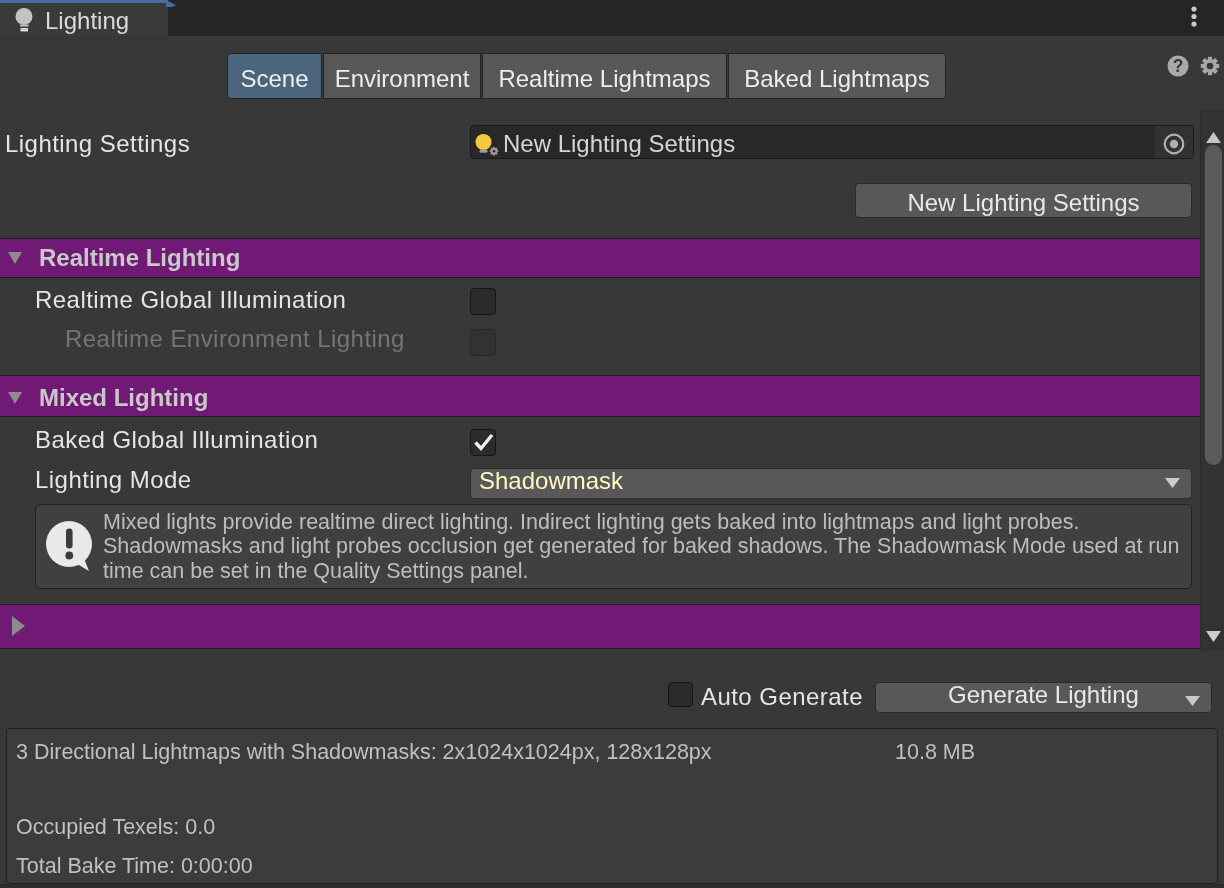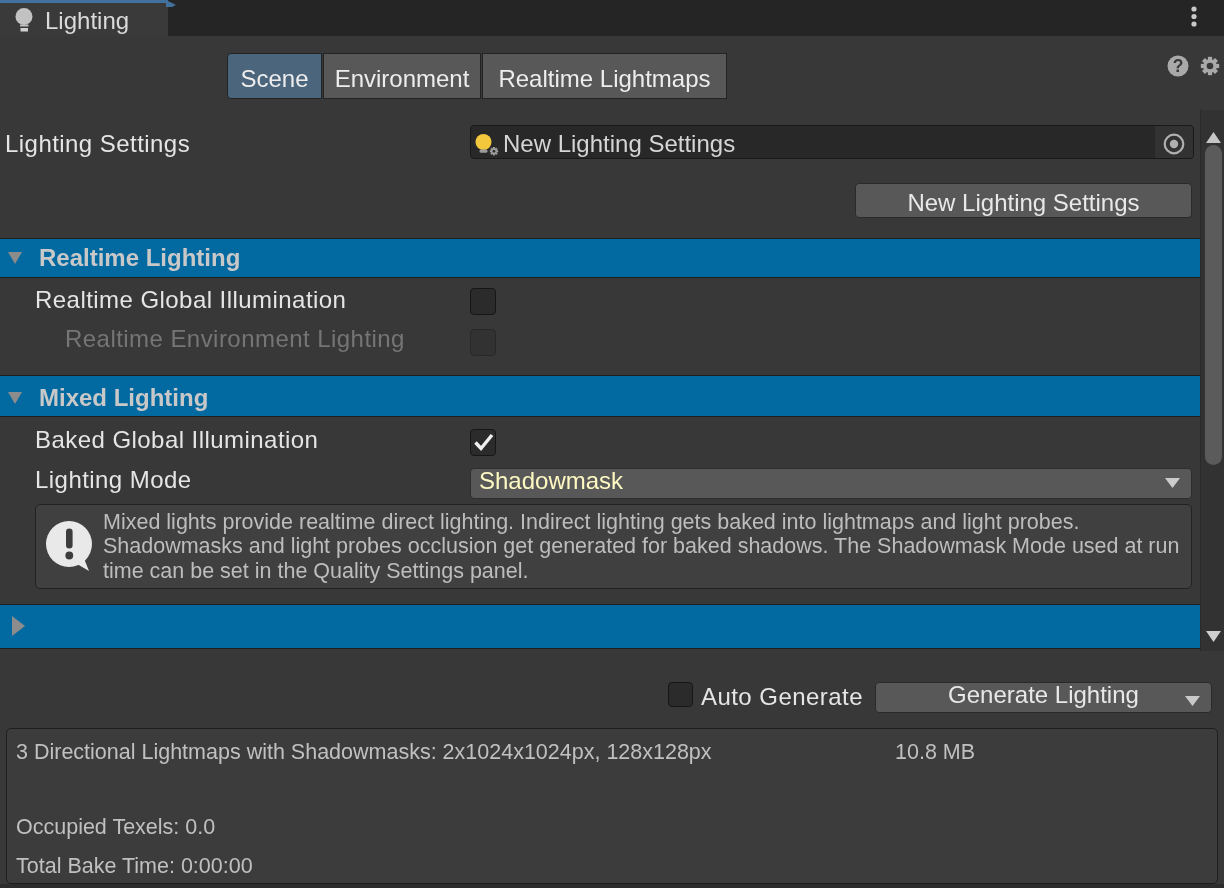--- a/index.html
+++ b/index.html
@@ -28,21 +28,21 @@
   #objfield { left:470px; top:125px; width:724px; height:34px; background:#282828;
               border:1px solid #191919; border-radius:4px; }
   #objfield .picker { position:absolute; right:0; top:0; width:38px; height:32px;
               background:#323232; border-radius:0 3px 3px 0; }
   #objtext { left:503px; top:130px; font-size:24px; line-height:27px; color:#d5d5d5; }
 
   .btn { background:#585858; border:1px solid #2a2a2a; border-radius:4px; color:#e8e8e8;
          font-size:24px; }
   #newlsbtn { left:855px; top:183px; width:337px; height:35px; line-height:37px; text-align:center; }
 
-  .sechdr { left:0; width:1200px; height:40px; background:#0369a1;
+  .sechdr { left:0; width:1200px; height:40px; background:#701a75;
             border-top:1px solid #1e1e1e; border-bottom:1px solid #1e1e1e; }
   .sechdr .txt { position:absolute; left:39px; top:5px; font-size:24px; line-height:27px; font-weight:bold; color:#c8c8c8; }
   .tri-d { width:0; height:0; border-left:7.5px solid transparent; border-right:7.5px solid transparent;
            border-top:12px solid #8c8c8c; position:absolute; left:8px; top:13px; }
   .tri-r { width:0; height:0; border-top:10px solid transparent; border-bottom:10px solid transparent;
            border-left:13px solid #8c8c8c; position:absolute; left:12px; top:11px; }
 
   .checkbox { position:absolute; width:26px; height:27px; background:#2b2b2b;
               border:1px solid #161616; border-radius:4px; }
   .checkbox.dis { background:#323232; border-color:#282828; }
@@ -83,20 +83,21 @@
 <svg class="abs" style="left:1187px;top:4px" width="14" height="28" viewBox="0 0 14 28">
   <circle cx="7" cy="5" r="2.6" fill="#c9c9c9"></circle>
   <circle cx="7" cy="12.5" r="2.6" fill="#c9c9c9"></circle>
   <circle cx="7" cy="20" r="2.6" fill="#c9c9c9"></circle>
 </svg>
 
 <div class="abs" id="btnrow">
   <div class="tbtn first sel" style="width:95px">Scene</div>
   <div class="tbtn" style="width:158px">Environment</div>
   <div class="tbtn" style="width:245px">Realtime Lightmaps</div>
+  <div class="tbtn last" style="width:218px">Baked Lightmaps</div>
 </div>
 
 <svg class="abs" style="left:1167px;top:55px" width="22" height="22" viewBox="0 0 22 22">
   <circle cx="11" cy="11" r="10.5" fill="#a9a9a9"></circle>
   <text x="11" y="17" font-size="17.5" font-weight="bold" fill="#383838" text-anchor="middle" font-family="Liberation Sans">?</text>
 </svg>
 <svg class="abs" style="left:1199px;top:55px" width="22" height="22" viewBox="0 0 24 24">
   <g fill="#a9a9a9">
     <circle cx="12" cy="12" r="7.5"></circle>
     <g>

